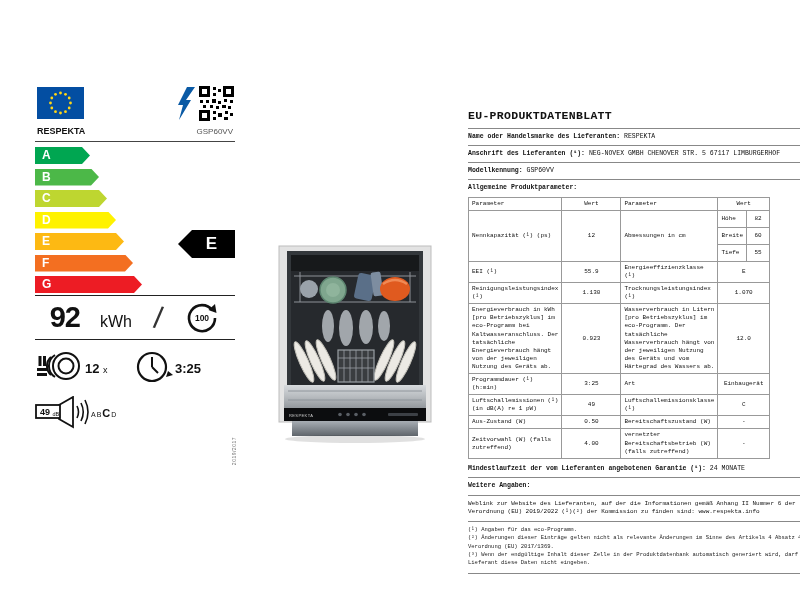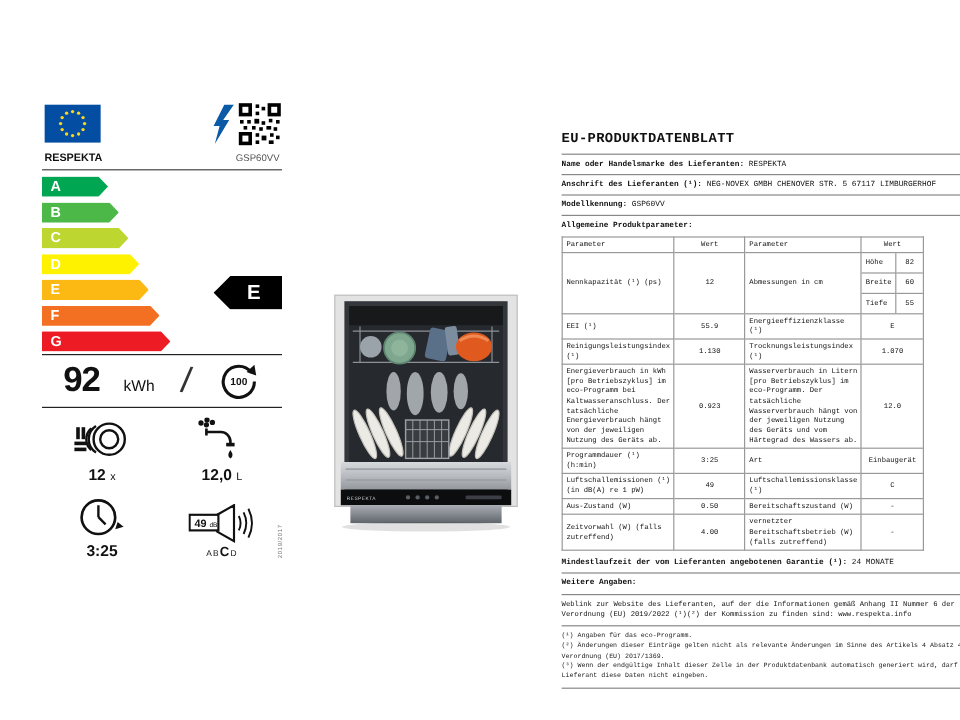--- a/index.html
+++ b/index.html
@@ -16,24 +16,24 @@
   .brand{position:absolute;left:2px;top:0;font-size:9px;font-weight:bold;color:#111;}
   .model{position:absolute;right:2px;top:1px;font-size:8px;color:#555;}
   .grades{position:relative;margin-top:5px;height:148px;}
   .grade{height:17px;margin-bottom:4.5px;clip-path:polygon(0 0,calc(100% - 8px) 0,100% 50%,calc(100% - 8px) 100%,0 100%);display:flex;align-items:center;}
   .grade span{color:#fff;font-weight:bold;font-size:12px;padding-left:7px;line-height:17px;}
   .rating-arrow{position:absolute;left:143px;top:83px;width:57px;height:28px;background:#000;clip-path:polygon(0 50%,14px 0,100% 0,100% 100%,14px 100%);display:flex;align-items:center;justify-content:center;}
   .rating-arrow span{color:#fff;font-weight:bold;font-size:17px;padding-left:10px;}
   .sep{border-top:1.5px solid #222;margin:0;}
   .kwh-row{display:flex;align-items:center;justify-content:center;height:43px;gap:20px;}
   .kwh-val{font-size:29px;font-weight:bold;color:#111;letter-spacing:-1px;}
-  .kwh-unit{font-size:13px;color:#111;margin-top:8px;}
+  .kwh-unit{font-size:16px;color:#111;margin-top:8px;}
   .kwh-slash{font-size:30px;font-weight:300;color:#333;transform:rotate(8deg);margin:0 2px;}
   .icon-grid{display:grid;grid-template-columns:1fr 1fr;margin-top:8px;row-gap:10px;}
-  .icon-cell{display:flex;flex-direction:column;align-items:center;justify-content:flex-end;}
+  .icon-cell{display:flex;flex-direction:row;align-items:center;}
   .icon-cap{font-size:13px;font-weight:bold;color:#111;margin-top:2px;}
   .icon-cap .small{font-size:9px;font-weight:normal;}
   .abcd{font-size:7px;color:#111;letter-spacing:1px;margin-top:0px;}
   .abcd .cbig{font-size:11px;font-weight:bold;}
   .reg-vert{position:absolute;left:196px;top:352px;font-size:5px;color:#777;writing-mode:vertical-rl;transform:rotate(180deg);letter-spacing:0.5px;}
 
   
   .photo{position:absolute;left:276px;top:244px;width:158px;height:200px;}
 
   
@@ -174,40 +174,20 @@
           <rect x="3.5" y="8" width="3" height="10"></rect>
           <rect x="8" y="8" width="3" height="10"></rect>
         </g>
       </svg>
       <div class="icon-cap">
         <span>12</span>
         <span class="small">x</span>
       </div>
     </div>
 
-    <div class="icon-cell">
-      <svg width="42" height="38" viewBox="0 0 42 38">
-        <g fill="none" stroke="#111" stroke-width="2.2">
-          <path d="M 8 12 h 12 a 8 8 0 0 1 8 8 v 3"></path>
-          <path d="M 8 9 v 6"></path>
-        </g>
-        <g fill="#111">
-          <circle cx="8" cy="6" r="2.2"></circle>
-            <circle cx="13" cy="4" r="2.2"></circle>
-            <circle cx="3.5" cy="4.5" r="2.2"></circle>
-            <circle cx="8.5" c2="2" cy="2" r="2.2"></circle>
-          <rect x="24.5" y="21" width="7" height="3"></rect>
-          <path d="M 28 27 q -3.5 5 0 7 q 3.5 -2 0 -7 z"></path>
-        </g>
-      </svg>
-      <div class="icon-cap">
-        <span>12,0</span>
-        <span class="small">L</span>
-      </div>
-    </div>
 
     <div class="icon-cell">
       <svg width="40" height="36" viewBox="0 0 40 36">
         <circle cx="17" cy="18" r="14" fill="none" stroke="#111" stroke-width="2.2"></circle>
         <line x1="17" y1="18" x2="17" y2="8" stroke="#111" stroke-width="2"></line>
         <line x1="17" y1="18" x2="23" y2="24" stroke="#111" stroke-width="2"></line>
         <polygon points="33,22 38,26 31,28" fill="#111"></polygon>
       </svg>
       <div class="icon-cap">
         <span>3:25</span>

